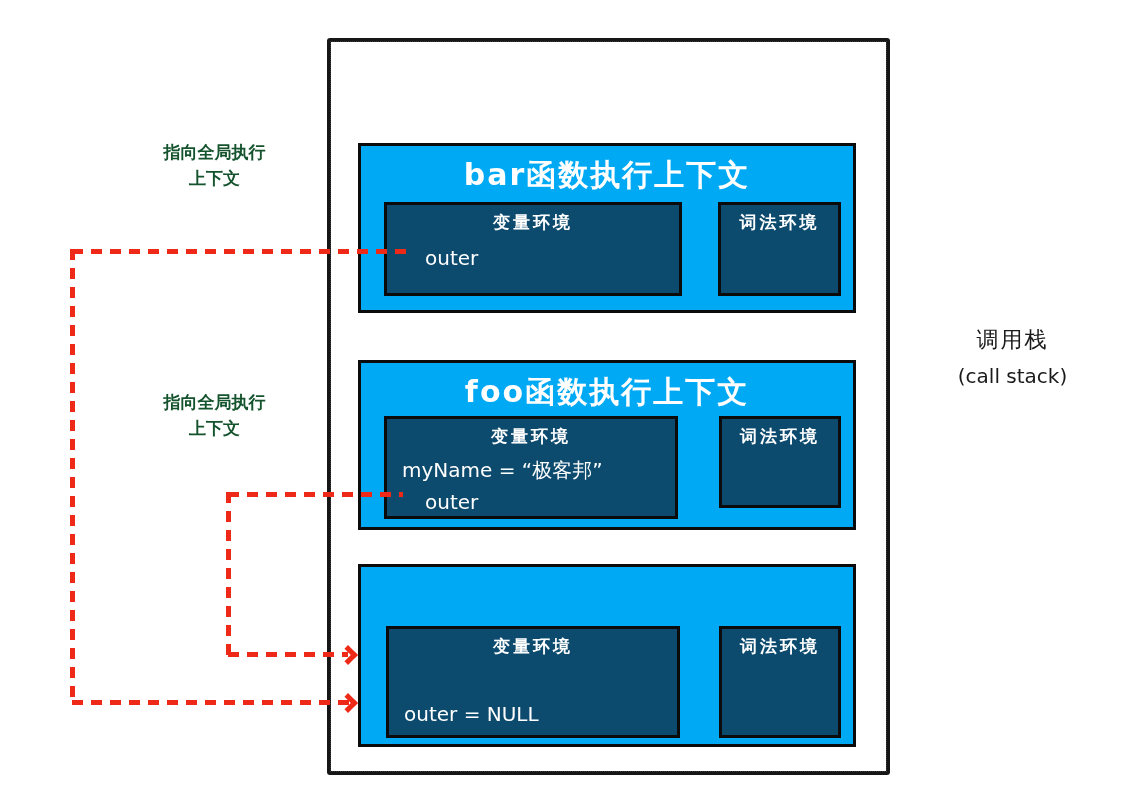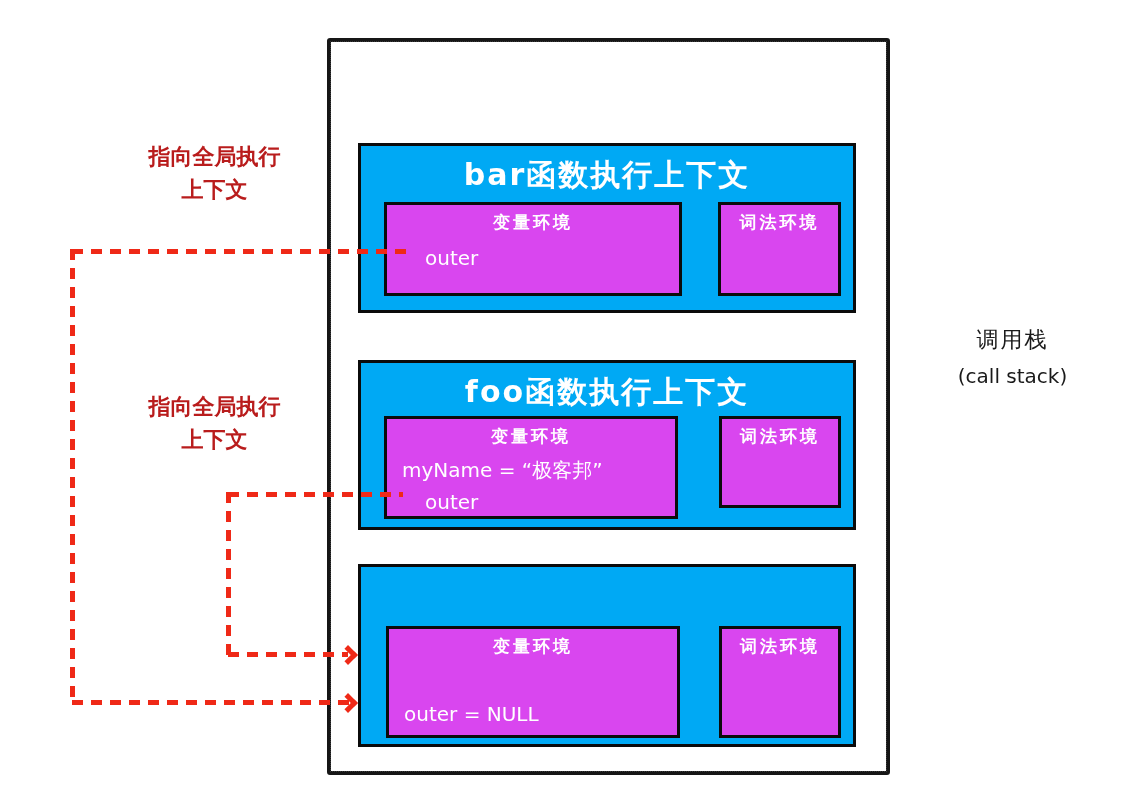--- a/index.html
+++ b/index.html
@@ -45,21 +45,21 @@
     text-align: center;
     color: #ffffff;
     font-size: 30px;
     font-weight: bold;
     letter-spacing: 2px;
   }
 
   
   .env {
     position: absolute;
-    background: #d946ef;
+    background: #0c4a6e;
     border: 3px solid #0b0b0b;
     color: #ffffff;
   }
   .env-title {
     display: block;
     width: 100%;
     text-align: center;
     padding-top: 6px;
     font-size: 17px;
     font-weight: bold;
@@ -114,22 +114,22 @@
   }
   .chevron-a { left: 341px; top: 696px; }
   .chevron-b { left: 341px; top: 648px; }
 
   
   .left-label {
     position: absolute;
     left: 112px;
     width: 205px;
     text-align: center;
-    color: #b91c1c;
-    font-size: 22px;
+    color: #14532d;
+    font-size: 17px;
     font-weight: bold;
     line-height: 1.5;
     white-space: pre-line;
     z-index: 3;
   }
   .left-label-top    { top: 140px; }
   .left-label-bottom { top: 390px; }
 
   
   .right-label {

